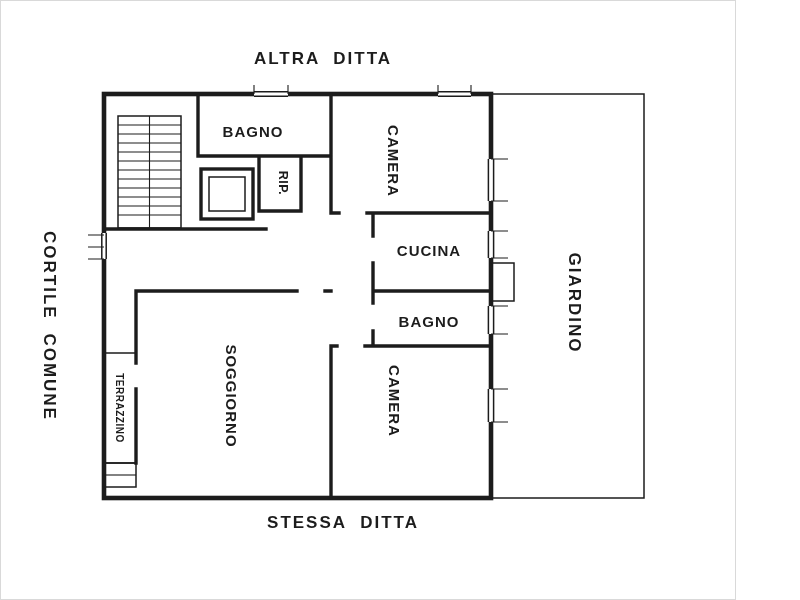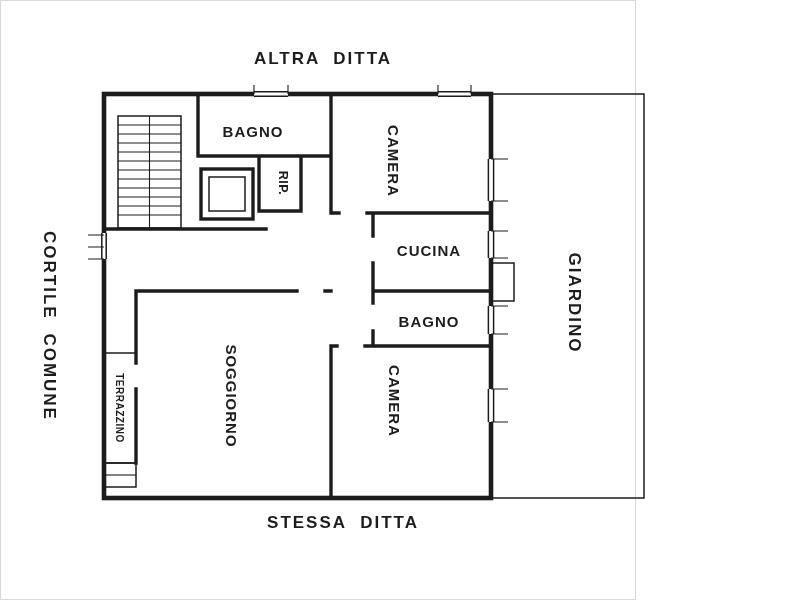--- a/index.html
+++ b/index.html
@@ -1,18 +1,18 @@
 <!DOCTYPE html>
 <html><head>
 <meta charset="utf-8">
 <style>
   html,body { margin:0; padding:0; background:#ffffff; }
   .page {
     position: relative;
-    width: 636px; height: 600px;
+    width: 736px; height: 600px;
     background: #ffffff;
     box-sizing: border-box;
     border: 1px solid #d9d9d9;
     font-family: "Liberation Sans", sans-serif;
   }
   svg { display:block; }
   text {
     fill: #1c1c1c;
     font-family: "Liberation Sans", sans-serif;
     font-weight: 700;

